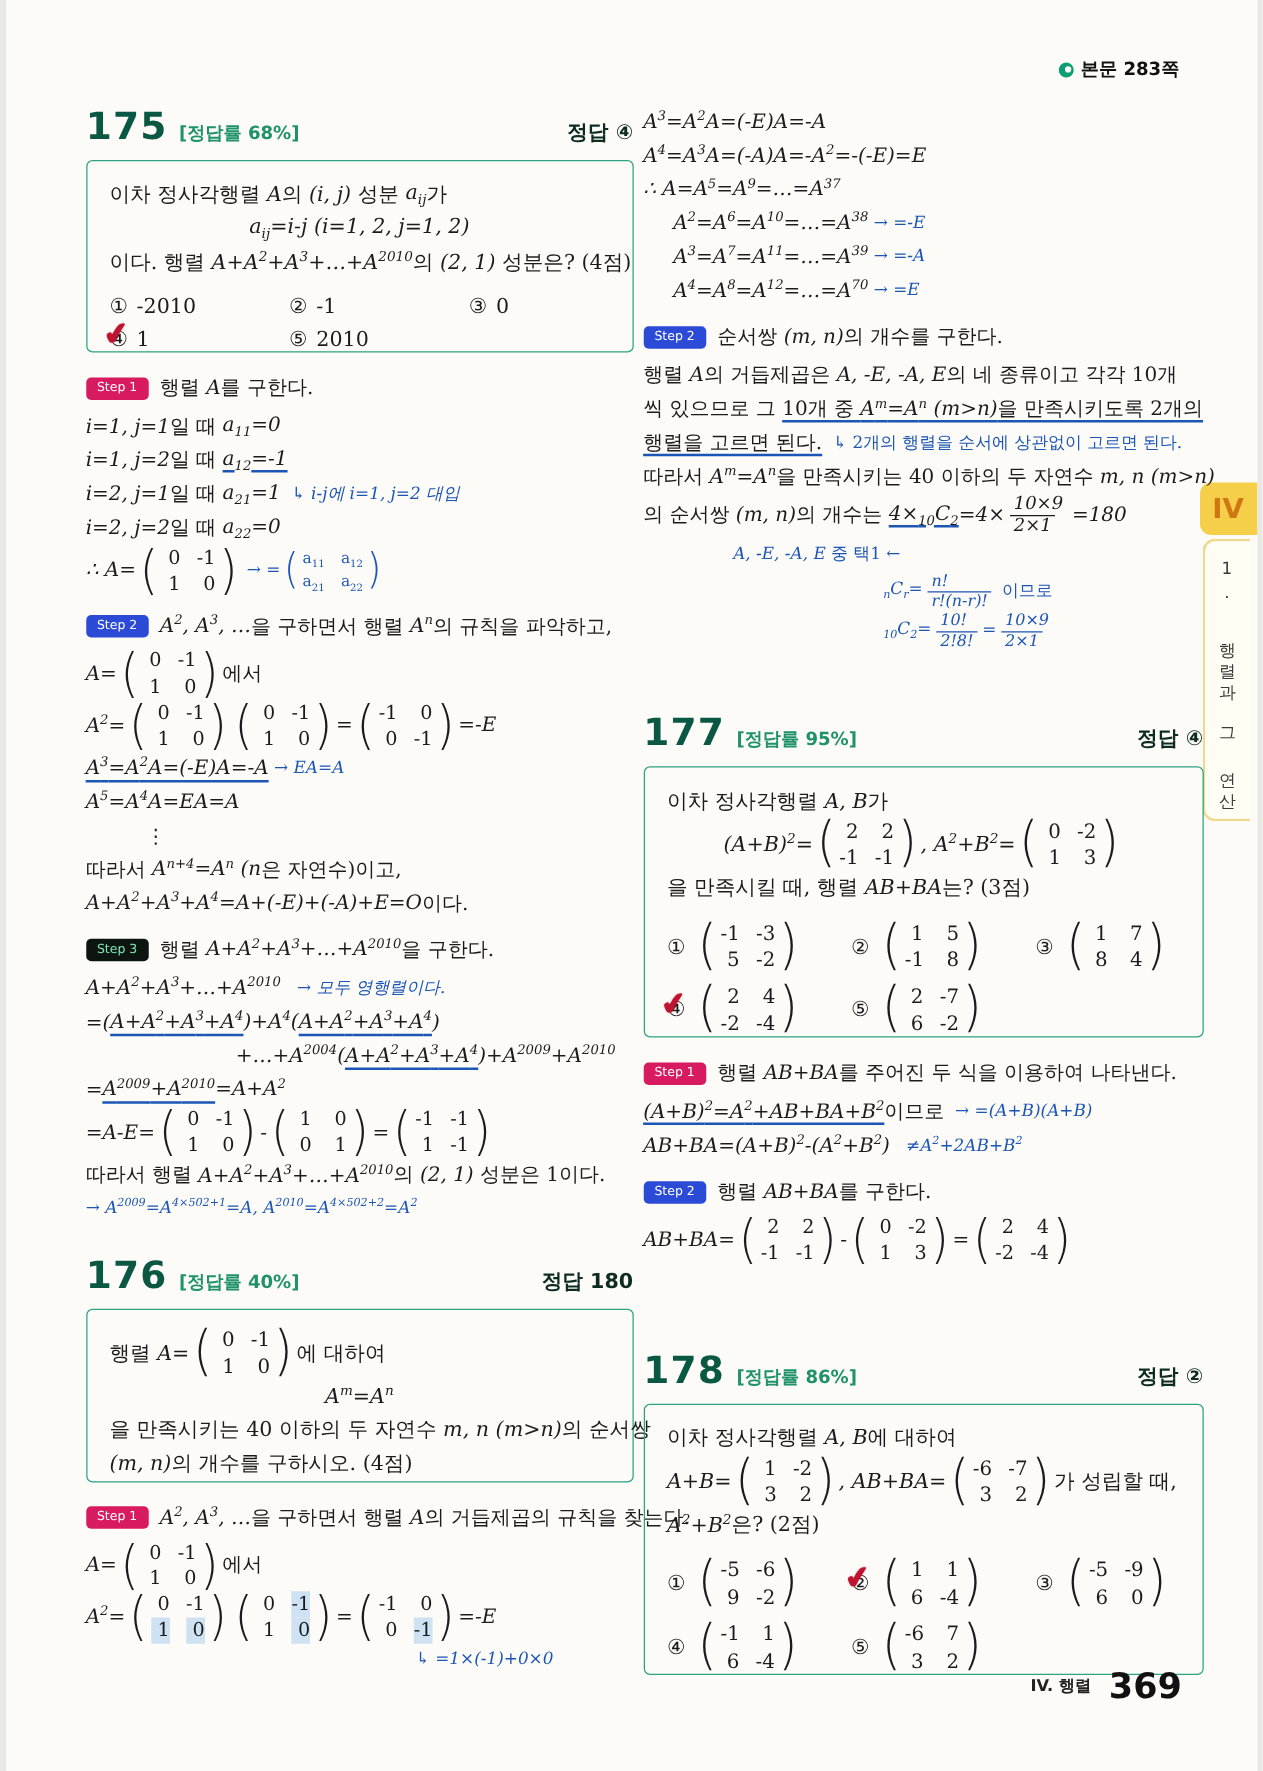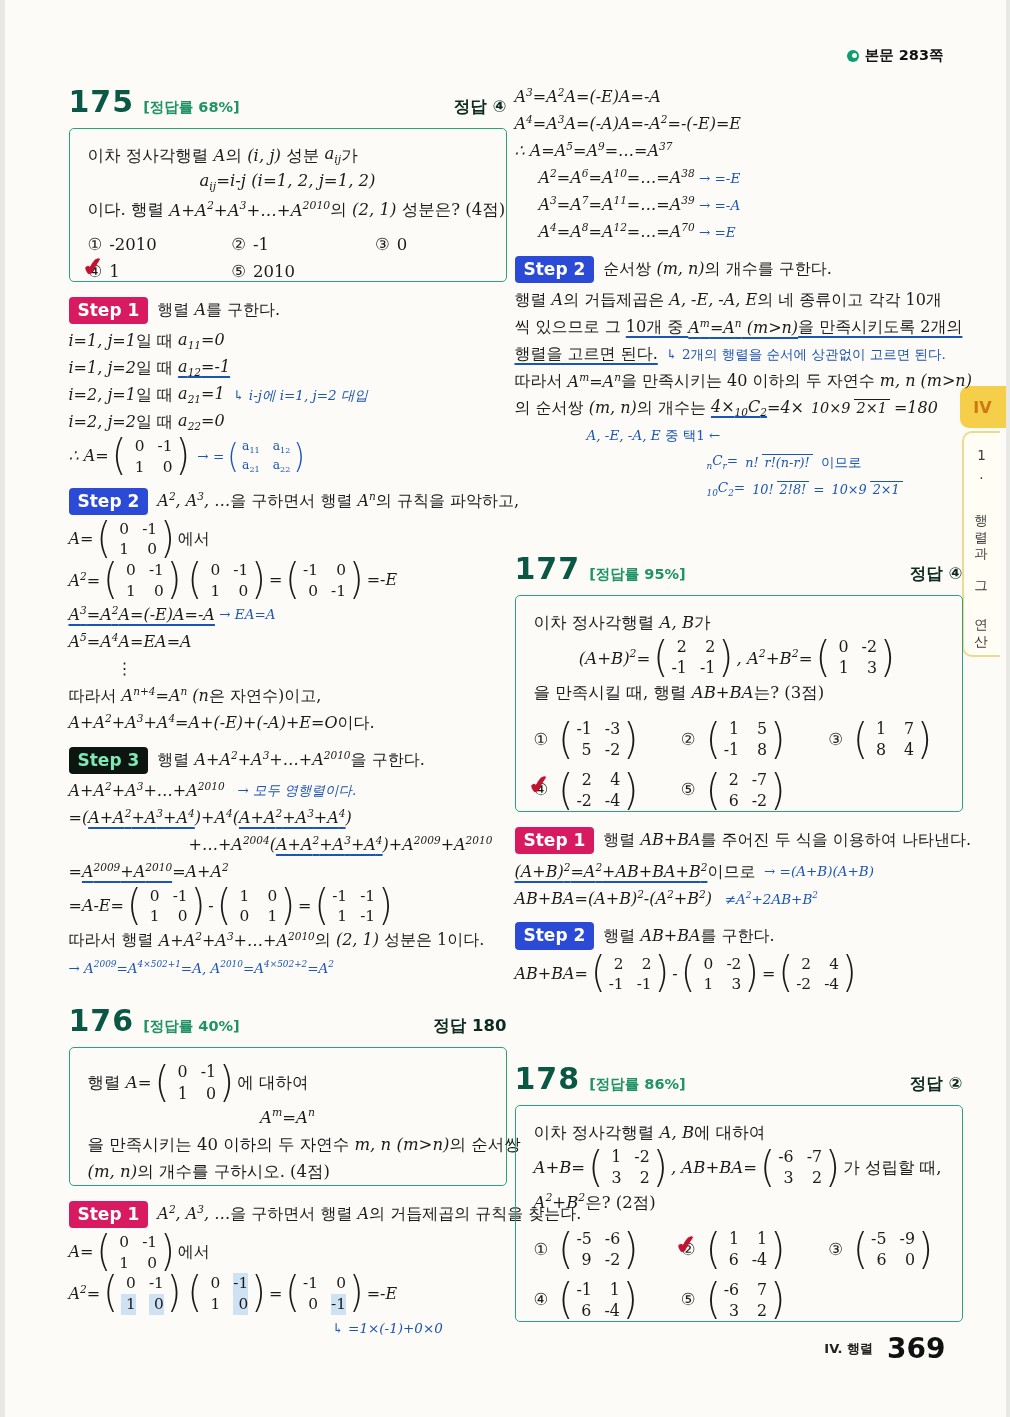--- a/index.html
+++ b/index.html
@@ -8,21 +8,21 @@
         font-family:"DejaVu Serif","Liberation Serif",serif;color:#1b1b1b;overflow:hidden;}
   
   .page-header{position:absolute;top:46px;right:62px;display:flex;align-items:center;gap:6px;
                font-family:"DejaVu Sans","Liberation Sans",sans-serif;font-weight:bold;font-size:14.5px;color:#111;}
   .hdr-dot{width:12px;height:12px;border-radius:50%;background:#0e9e74;position:relative;display:inline-block;}
   .hdr-dot::after{content:"";position:absolute;right:1.5px;top:3px;width:5px;height:5px;border-radius:50%;background:#fcfbf7;}
   
   .side-tab{position:absolute;right:0;top:386px;width:50px;}
   .side-unit{background:#f6cf4a;border-radius:9px 0 0 9px;width:46px;height:42px;margin-left:4px;
              display:flex;align-items:center;justify-content:center;color:#cf7712;
-             font-family:"DejaVu Sans","Liberation Sans",sans-serif;font-weight:bold;font-size:16px;}
+             font-family:"DejaVu Sans","Liberation Sans",sans-serif;font-weight:bold;font-size:22px;}
   .side-chapter{margin-top:3px;margin-left:6px;background:#fffdf4;border:2px solid #eed98e;border-right:none;
                 border-radius:10px 0 0 10px;writing-mode:vertical-rl;text-orientation:upright;
                 padding:14px 9px;font-size:13.5px;color:#3a3a3a;letter-spacing:3px;
                 font-family:"DejaVu Sans","Liberation Sans",sans-serif;}
   
   .col{position:absolute;top:84px;width:438px;}
   .col-left{left:64px;}
   .col-right{left:510px;width:448px;}
   
   .ph{display:flex;align-items:baseline;margin-bottom:9px;}
@@ -46,28 +46,28 @@
   
   .mx{display:inline-flex;align-items:center;margin:0 3px;font-style:normal;}
   .mx .paren{font-family:"DejaVu Sans","Liberation Sans",sans-serif;font-weight:200;font-size:2.35em;
              transform:scaleY(1.12);line-height:0.95;}
   .mx .rows{display:inline-block;padding:0 3px;}
   .mx .mrow{display:grid;grid-template-columns:repeat(2,auto);column-gap:13px;justify-items:end;line-height:1.35;}
   .mx .cell{min-width:15px;text-align:right;font-size:0.96em;}
   .mx.blue{color:#1b55b5;font-size:0.8em;}
   .cell.hl{background:#cfe2f4;}
   
-  .frac{display:inline-flex;align-items:center;vertical-align:middle;margin:0 4px;
+  .frac{display:inline-flex;flex-direction:column;align-items:flex-start;vertical-align:middle;margin:0 4px;
         font-size:0.9em;line-height:1.2;font-style:italic;}
   .frac .den{border-top:1.4px solid currentColor;padding:0 3px;}
   .frac .num{padding:0 3px;}
   .frac.blue{color:#1b55b5;font-size:0.8em;}
   
   .badge{display:inline-block;border-radius:4px;color:#fff;padding:2px 9px 3px 9px;margin-right:9px;
-         font-family:"DejaVu Sans","Liberation Sans",sans-serif;font-size:17px;font-weight:bold;white-space:nowrap;text-align:right;}
+         font-family:"DejaVu Sans","Liberation Sans",sans-serif;font-size:10px;font-weight:normal;white-space:nowrap;text-align:right;}
   .badge.s1{background:#d81b60;}
   .badge.s2{background:#2b4bd7;}
   .badge.s3{background:#0c150f;color:#7fe8b6;}
   .ln.badge-ln{margin-top:10px;margin-bottom:4px;}
   
   .optgrid{display:grid;grid-template-columns:1.15fr 1.15fr 0.9fr;row-gap:8px;margin-top:12px;}
   .opt{display:flex;align-items:center;font-size:16.5px;}
   .optnum{position:relative;display:inline-block;margin-right:7px;font-style:normal;}
   .optnum .chk{position:absolute;left:-5px;top:-9px;color:#bf1330;font-size:1.45em;font-weight:bold;
                transform:rotate(-8deg);text-shadow:0 0 1px #bf1330;}

